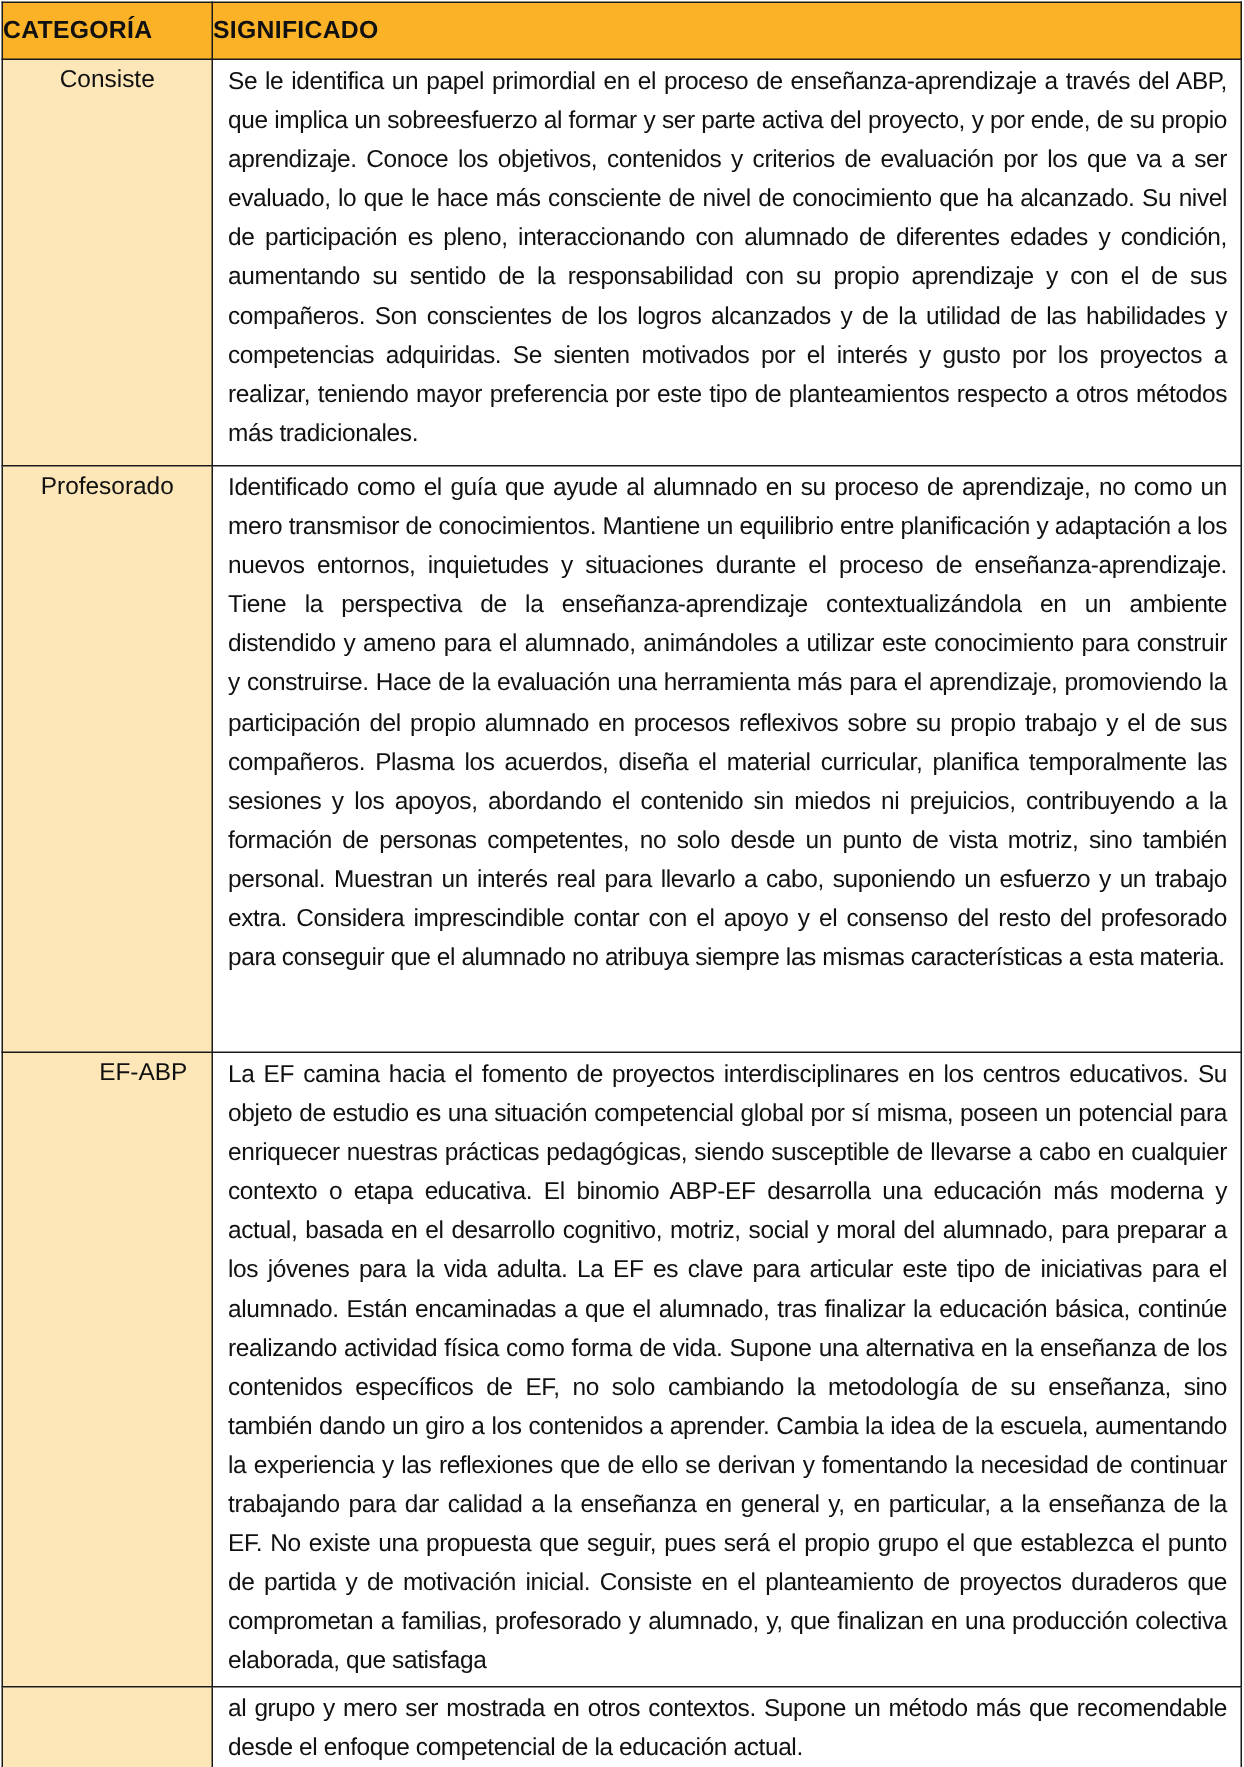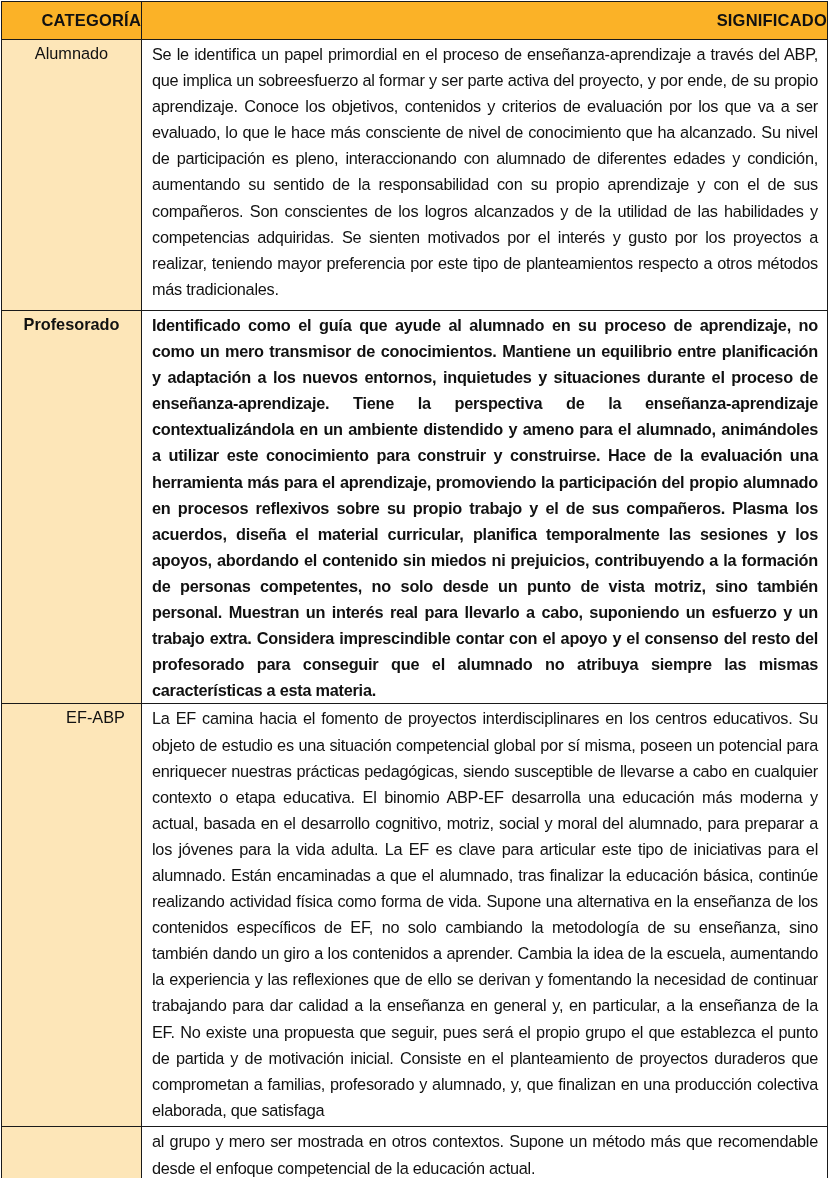--- a/index.html
+++ b/index.html
@@ -18,59 +18,59 @@
       padding: 0;
     }
     .col-cat { width: 140px; }
     .col-sig { width: 686px; }
     .hdr th {
       background: #fbb227;
       height: 37px;
       vertical-align: middle;
       font-size: 16.5px;
       font-weight: bold;
-      text-align: right;
+      text-align: left;
       letter-spacing: 0.2px;
     }
     .cat {
       background: #fde6b8;
       text-align: center;
       font-size: 16.3px;
       padding-top: 4px !important;
     }
     .sig {
       background: #ffffff;
       font-size: 16.3px;
       line-height: 26.1px;
       text-align: justify;
       padding: 1px 9px 0 10px !important;
       letter-spacing: -0.25px;
       word-spacing: 0px;
     }
     .sig p { margin: 0; }
     .row-alumnado td { height: 266px; }
-    .row-profesorado td { height: 386px; font-weight: bold; }
+    .row-profesorado td { height: 386px; }
     .row-efabp td { height: 418px; padding-left: 48px; }
     .row-efabp-cont td { height: 60px; }
   </style>
 </head>
 <body>
 
 <table class="doc-table">
   <colgroup>
     <col class="col-cat">
     <col class="col-sig">
   </colgroup>
   <tbody>
       <tr class="hdr">
     <th>CATEGORÍA</th>
     <th>SIGNIFICADO</th>
   </tr>
   <tr class="row-alumnado">
-    <td class="cat">Alumnado</td>
+    <td class="cat">Consiste</td>
     <td class="sig">
           <p>Se le identifica un papel primordial en el proceso de enseñanza-aprendizaje a través del ABP, que implica un sobreesfuerzo al formar y ser parte activa del proyecto, y por ende, de su propio aprendizaje. Conoce los objetivos, contenidos y criterios de evaluación por los que va a ser evaluado, lo que le hace más consciente de nivel de conocimiento que ha alcanzado.  Su nivel de participación es pleno, interaccionando con alumnado de diferentes edades y condición, aumentando su sentido de la responsabilidad con su propio aprendizaje y con el de sus compañeros. Son conscientes de los logros alcanzados y de la utilidad de las habilidades y competencias adquiridas. Se sienten motivados por el interés y gusto por los proyectos a realizar, teniendo mayor preferencia por este tipo de planteamientos respecto a otros métodos más tradicionales.</p>
         </td>
   </tr>
   <tr class="row-profesorado">
     <td class="cat">Profesorado</td>
     <td class="sig">
           <p>Identificado como el guía que ayude al alumnado en su proceso de aprendizaje, no como un mero transmisor de conocimientos. Mantiene un equilibrio entre planificación y adaptación a los nuevos entornos, inquietudes y situaciones durante el proceso de enseñanza-aprendizaje. Tiene la perspectiva de la enseñanza-aprendizaje contextualizándola en un ambiente distendido y ameno para el alumnado, animándoles a utilizar este conocimiento para construir y construirse. Hace de la evaluación una herramienta más para el aprendizaje, promoviendo la participación del propio alumnado en procesos reflexivos sobre su propio trabajo y el de sus compañeros. Plasma los acuerdos, diseña el material curricular, planifica temporalmente las sesiones y los apoyos, abordando el contenido sin miedos ni prejuicios, contribuyendo a la formación de personas competentes, no solo desde un punto de vista motriz, sino también personal. Muestran un interés real para llevarlo a cabo, suponiendo un esfuerzo y un trabajo extra. Considera imprescindible contar con el apoyo y el consenso del resto del profesorado para conseguir que el alumnado no atribuya siempre las mismas características a esta materia.</p>
         </td>
   </tr>

